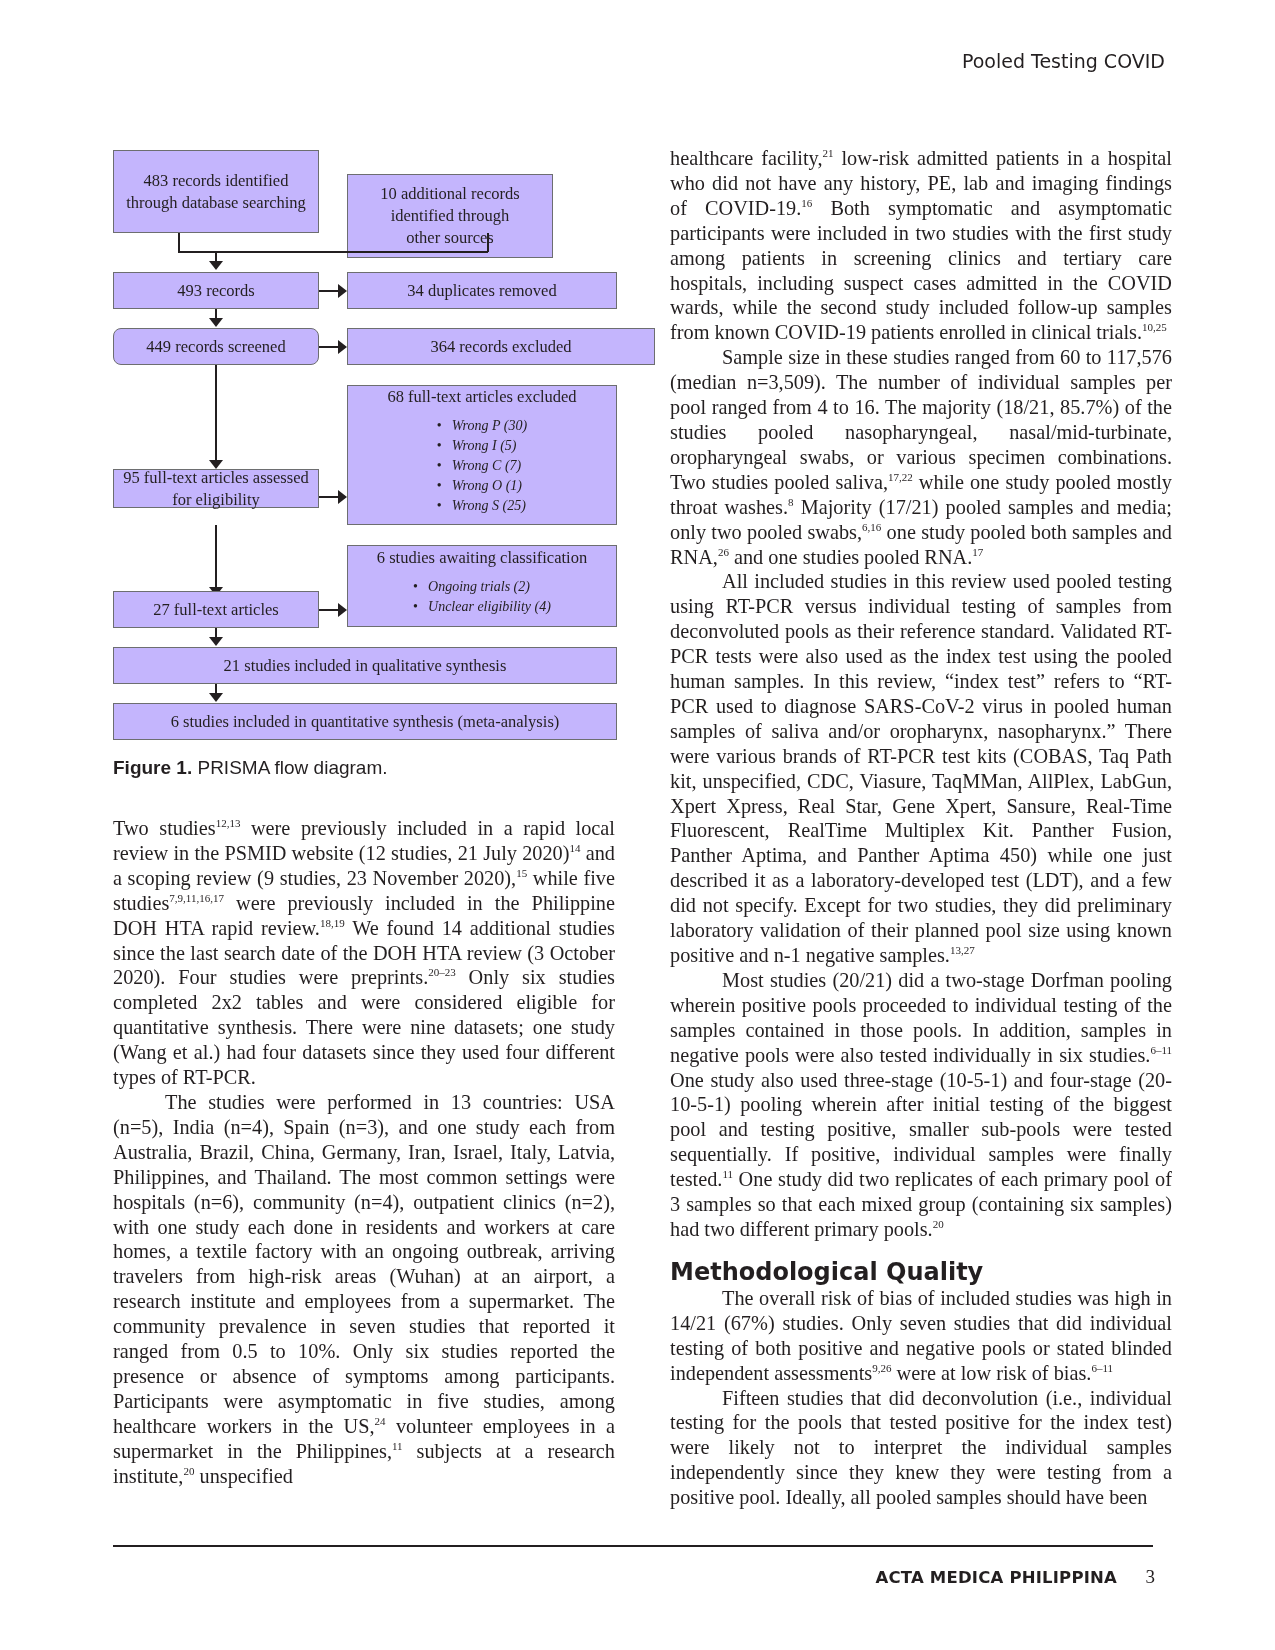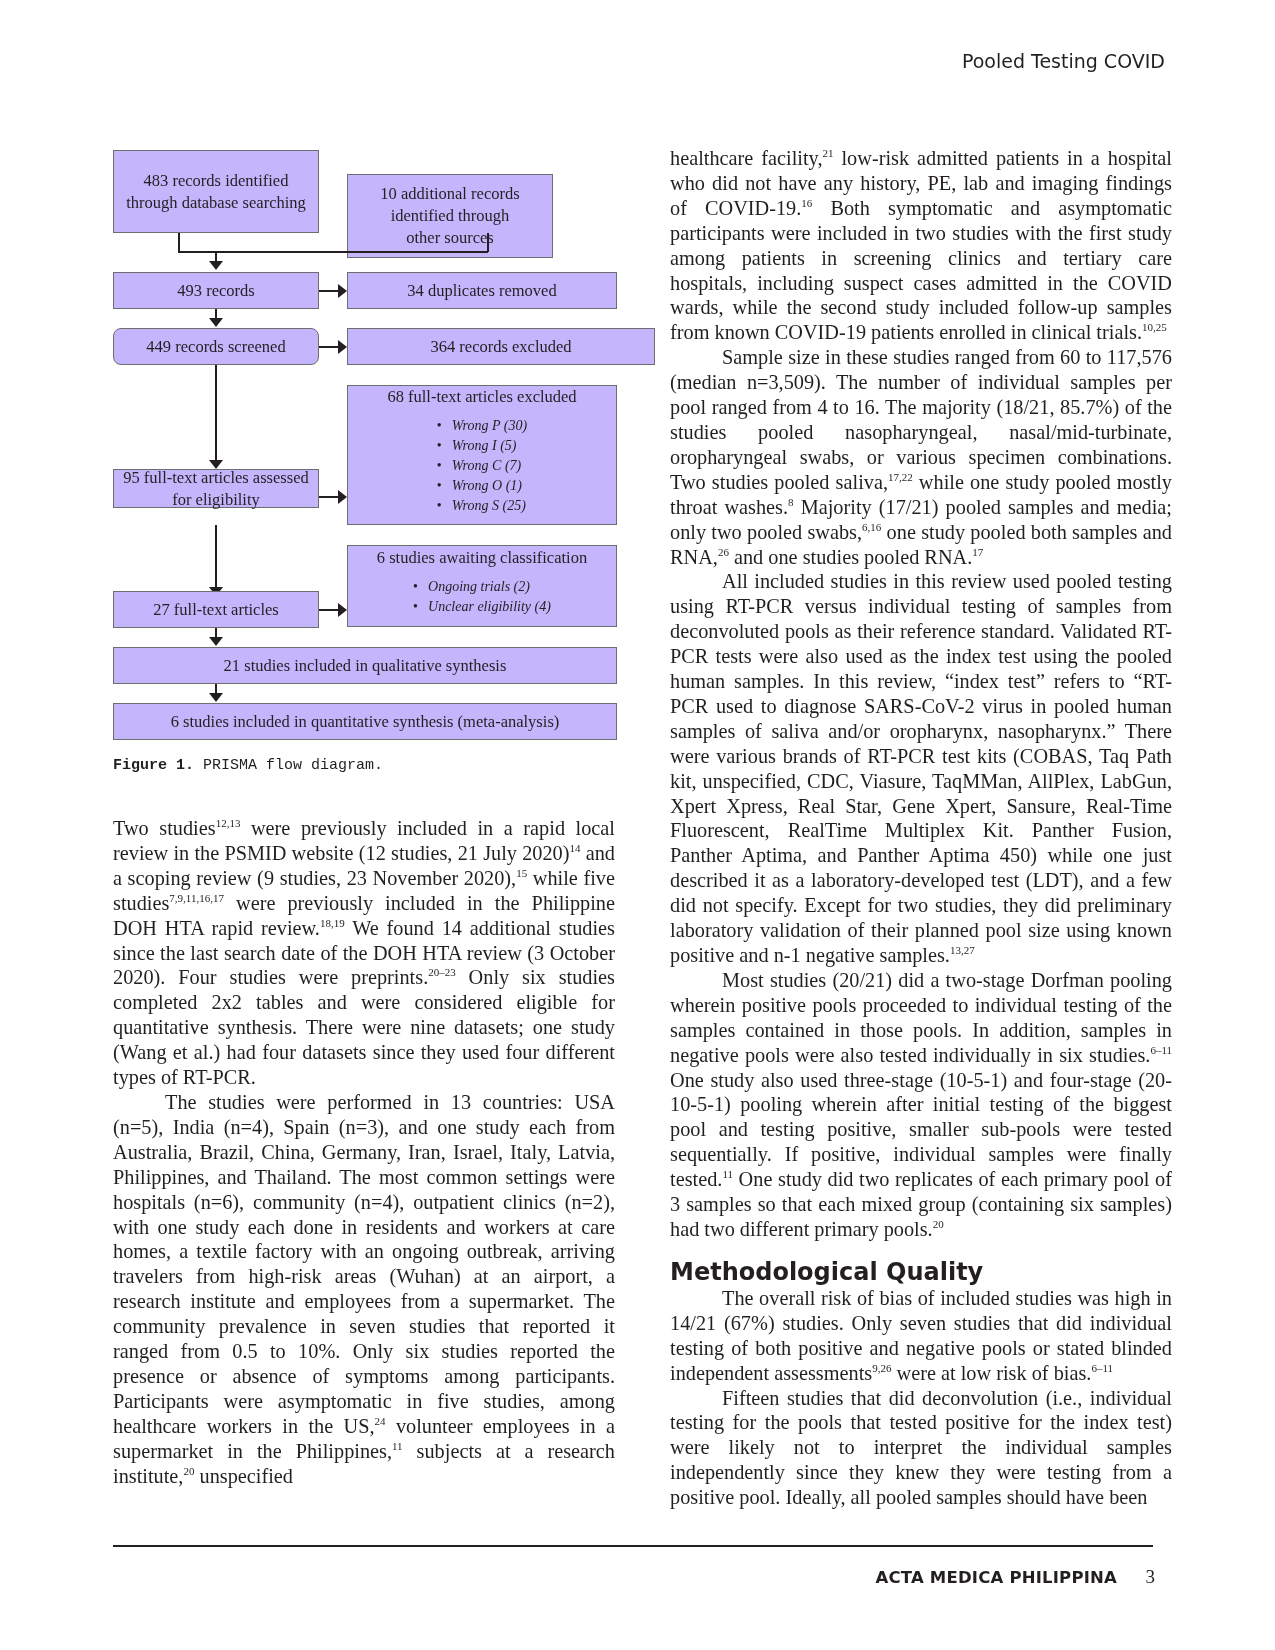--- a/index.html
+++ b/index.html
@@ -5,21 +5,21 @@
   html, body { margin:0; padding:0; background:#ffffff; }
   body { width:1275px; height:1650px; position:relative; color:#231f20; overflow:hidden; }
   .running-head { position:absolute; top:50px; right:110px; font-family:"DejaVu Sans", sans-serif; font-size:19px; color:#231f20; }
   .flow { position:absolute; left:0; top:0; width:1275px; height:760px; }
   .box { position:absolute; border:1.5px solid #6d6e70; background:#c4b5fd; font-family:Liberation Serif, serif; font-size:16.5px; color:#231f20; text-align:center; box-sizing:border-box; display:flex; flex-direction:column; justify-content:center; line-height:22px; }
   .box ul { list-style:none; margin:8px; padding:0; text-align:left; font-style:italic; font-size:14px; line-height:20px; }
   .box ul li::before { content:"\2022"; font-style:normal; margin-right:10px; }
   .hline, .vline { position:absolute; background:#231f20; }
   .arrow-down { position:absolute; width:0; height:0; border-left:7px solid transparent; border-right:7px solid transparent; border-top:9px solid #231f20; }
   .arrow-right { position:absolute; width:0; height:0; border-top:7px solid transparent; border-bottom:7px solid transparent; border-left:9px solid #231f20; }
-  .caption { position:absolute; left:113px; top:757px; font-family:Liberation Mono, monospace; font-size:15px; color:#231f20; }
+  .caption { position:absolute; left:113px; top:757px; font-family:Liberation Sans, sans-serif; font-size:19px; color:#231f20; }
   .caption b { font-weight:bold; }
   .col { position:absolute; width:502px; font-family:"Liberation Serif", serif; font-size:20.3px; line-height:24.9px; text-align:justify; color:#231f20; }
   .col p { margin:0; }
   .col p.ind { text-indent:52px; }
   sup { font-size:11px; line-height:0; vertical-align:super; }
   .left-col { left:113px; top:816px; }
   .right-col { left:670px; top:146px; }
   .section-heading { font-family:"DejaVu Sans", sans-serif; font-weight:bold; font-size:24px; margin:16px 0 0 0; line-height:28px; text-align:left; }
   .footer-rule { position:absolute; left:113px; top:1545px; width:1040px; height:2px; background:#231f20; }
   .footer-journal { position:absolute; right:158px; top:1568px; font-family:"DejaVu Sans", sans-serif; font-weight:bold; font-size:16.5px; color:#231f20; letter-spacing:0.2px; }

